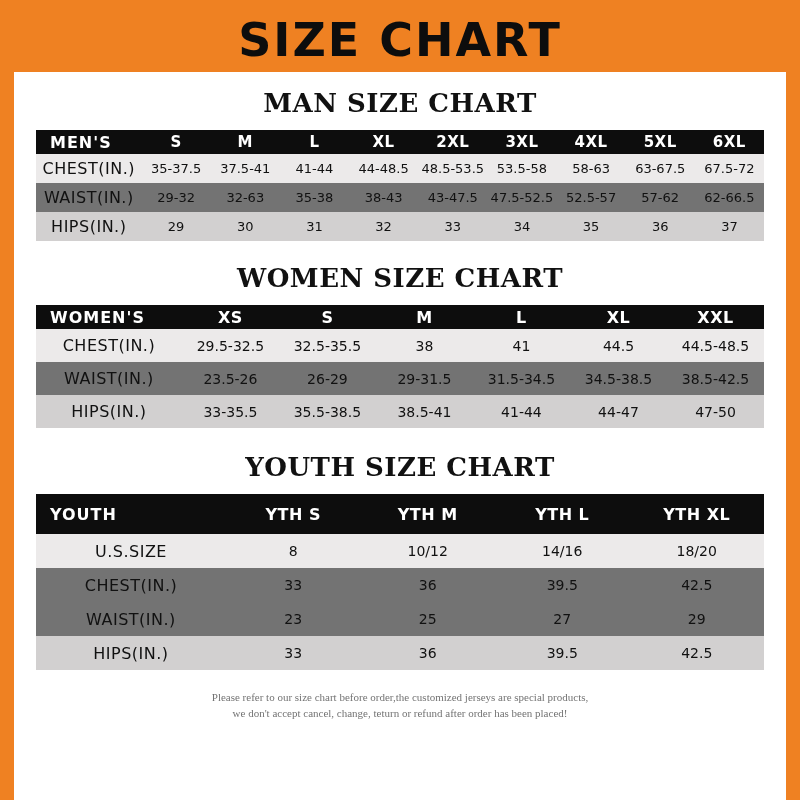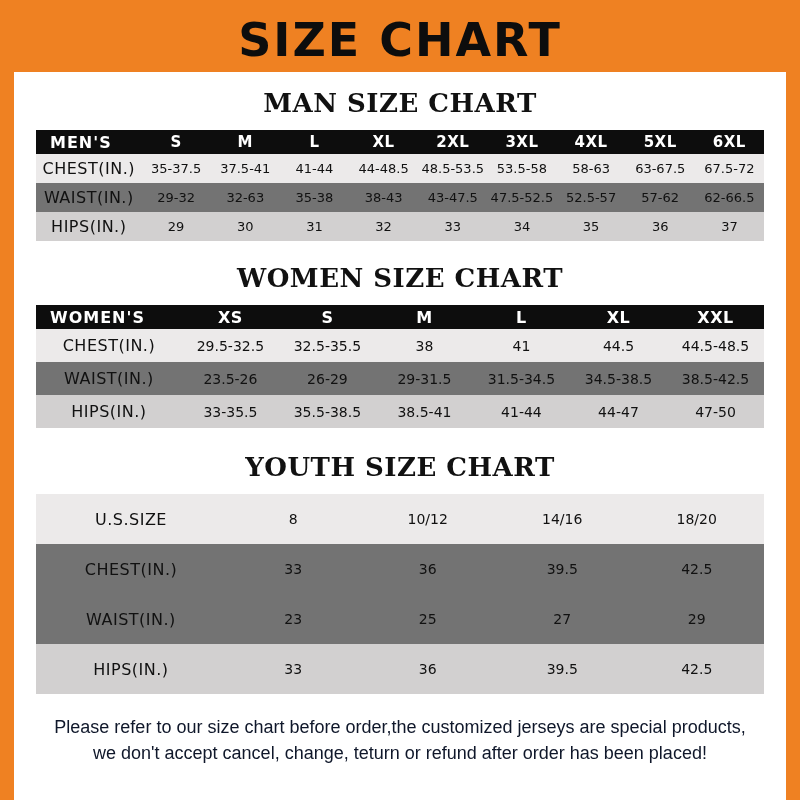--- a/index.html
+++ b/index.html
@@ -92,29 +92,29 @@
     font-size: 16px;
     letter-spacing: 0.5px;
   }
   .row-light { background: #eceaea; }
   .row-mid { background: #737373; }
   .row-dark { background: #d2d0d0; }
 
   .women-hdr td { font-size: 16px; text-align: center; }
   .women-body td { height: 33px; font-size: 14px; }
   .youth-hdr td { height: 40px; font-size: 16px; }
-  .youth-body td { height: 50px; font-size: 14px; }
+  .youth-body td { height: 34px; font-size: 14px; }
 
   .footer-note {
     margin-top: 20px;
     padding: 0 8px;
     text-align: center;
-    color: #0f172a;
-    font-family: Liberation Sans, sans-serif;
-    font-size: 18px;
+    color: #737373;
+    font-family: Liberation Serif, serif;
+    font-size: 11px;
     line-height: 1.45;
   }
   .footer-note .line { display: block; }
 </style>
 </head>
 <body>
 
 <div class="page">
 
   <div class="header-band">
@@ -243,20 +243,27 @@
     <div class="section-title youth-title">YOUTH SIZE CHART</div>
     <table>
       <colgroup>
         <col style="width:24%">
           <col style="width:17%">
           <col style="width:17%">
           <col style="width:17%">
           <col style="width:17%">
       </colgroup>
       <tbody>
+          <tr class="hdr-row youth-hdr">
+        <td class="firstcol">YOUTH</td>
+        <td>YTH S</td>
+        <td>YTH M</td>
+        <td>YTH L</td>
+        <td>YTH XL</td>
+      </tr>
       <tr class="body-row youth-body row-light">
         <td class="firstcol">U.S.SIZE</td>
         <td>8</td>
         <td>10/12</td>
         <td>14/16</td>
         <td>18/20</td>
       </tr>
       <tr class="body-row youth-body row-mid">
         <td class="firstcol">CHEST(IN.)</td>
         <td>33</td>

